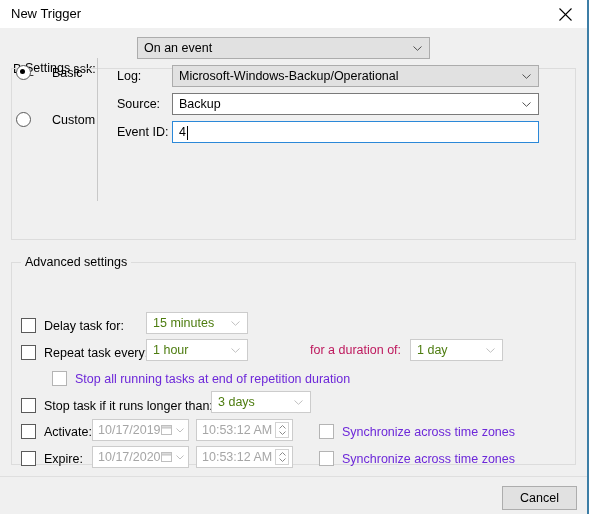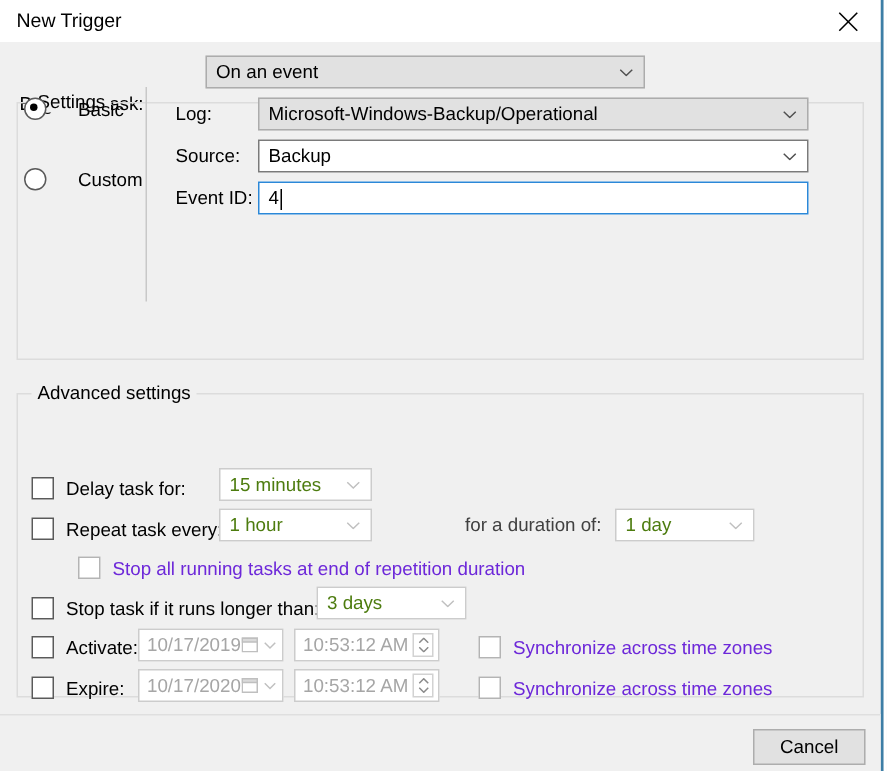--- a/index.html
+++ b/index.html
@@ -240,21 +240,21 @@
     left: 6px; top: 3px;
   }
   #combo-delay    { left: 146px; top: 284px; width: 102px; }
   #combo-repeat   { left: 146px; top: 311px; width: 102px; }
   #combo-duration { left: 410px; top: 311px; width: 93px; }
   #combo-stoplong { left: 211px; top: 363px; width: 100px; }
 
   #duration-label {
     position: absolute;
     left: 310px; top: 315px;
-    color: #404040;
+    color: #be185d;
     white-space: nowrap;
   }
 
   
   .datebox, .timebox {
     position: absolute;
     box-sizing: border-box;
     background: #ffffff;
     border: 1px solid #cccccc;
     height: 22px;

